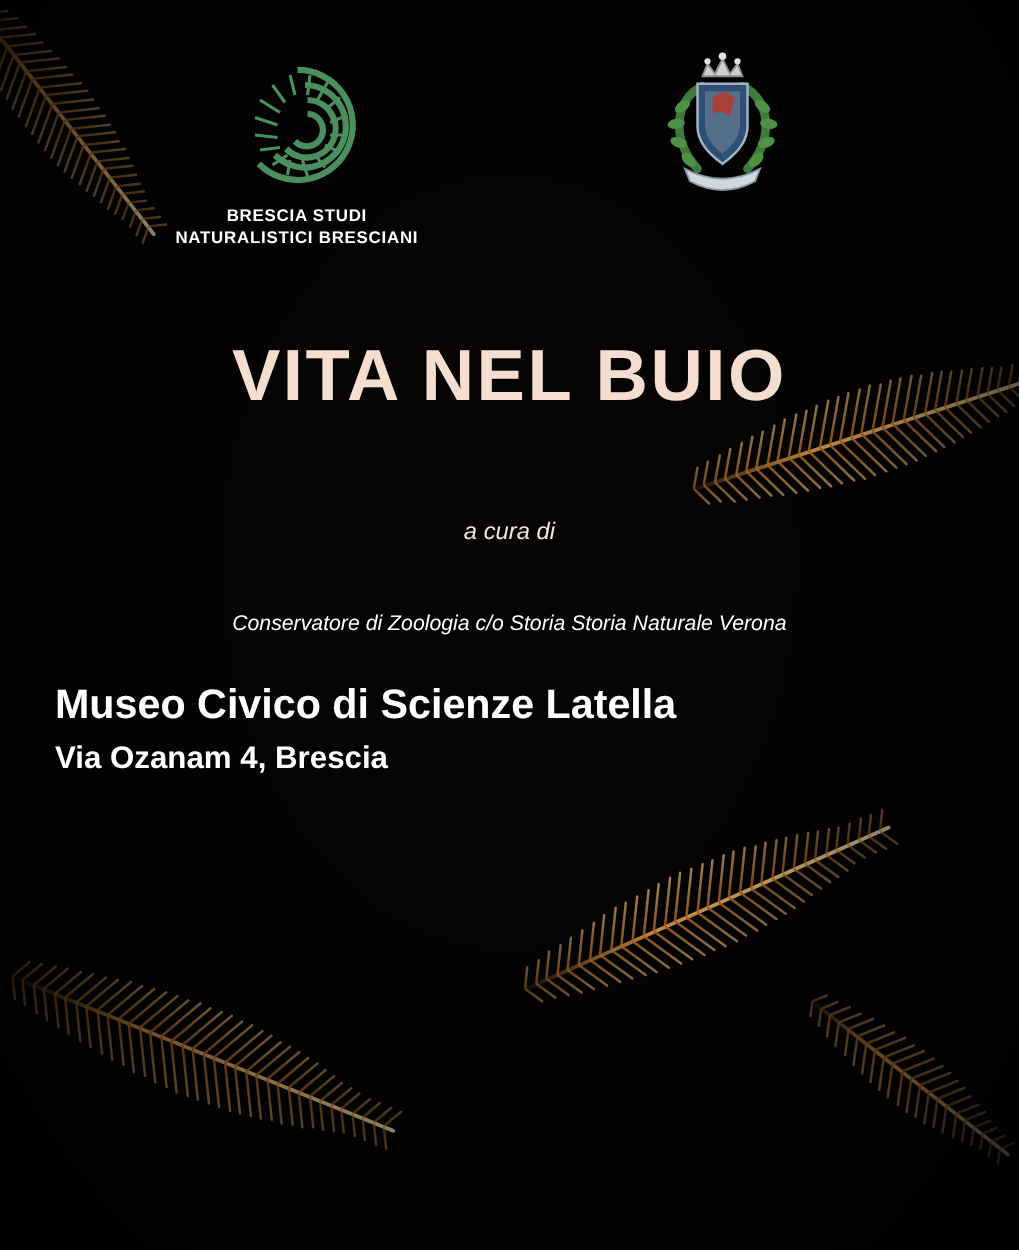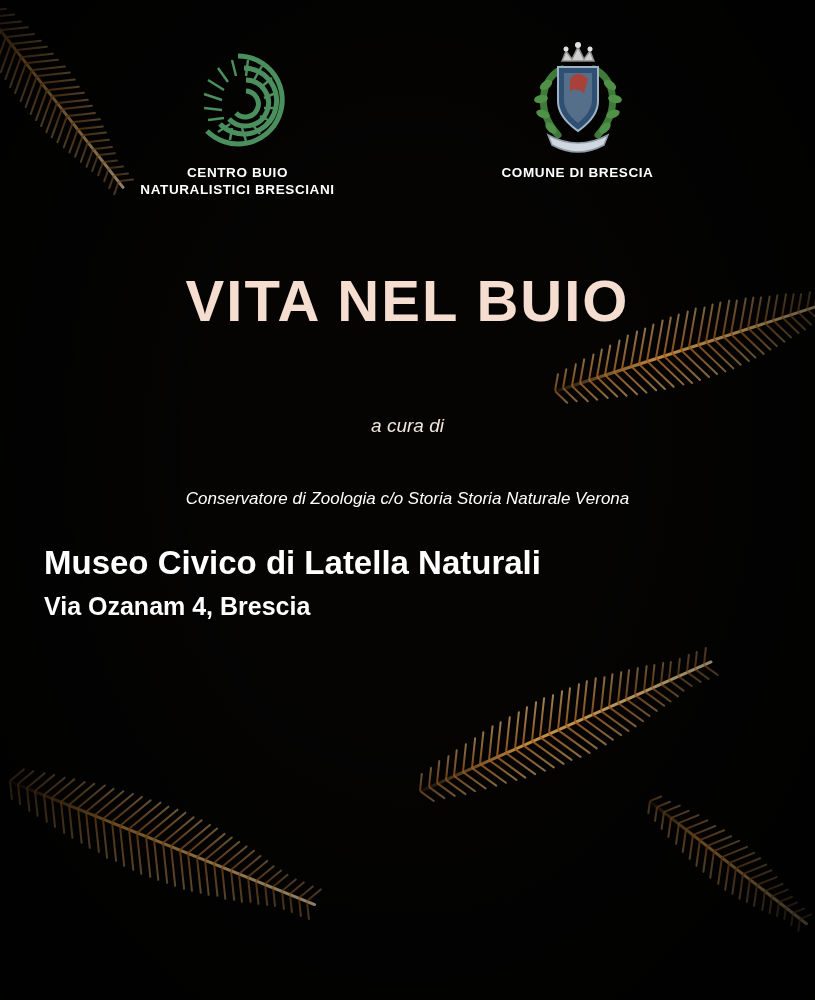--- a/index.html
+++ b/index.html
@@ -500,21 +500,21 @@
             <path d="M94 46 L80 52"></path>
             <path d="M94 62 L80 62"></path>
             <path d="M88 76 L76 70"></path>
             <path d="M76 88 L68 78"></path>
             <path d="M62 95 L58 82"></path>
             <path d="M46 94 L48 82"></path>
           </g>
         </svg>
       </div>
       <div class="logo-caption">
-        <div>CENTRO BUIO</div>
+        <div>BRESCIA STUDI</div>
         <div>NATURALISTICI BRESCIANI</div>
       </div>
     </div>
 
     <div class="logo-block">
       <div class="logo-mark">
         <svg width="120" height="122" viewBox="0 0 120 122" aria-hidden="true">
 
           <path d="M44 22 L48 12 L54 20 L60 8 L66 20 L72 12 L76 22 Z" fill="#cfcfcf" stroke="#8d8d8d" stroke-width="1.5"></path>
           <circle cx="48" cy="10" r="2.5" fill="#e2e2e2"></circle>
@@ -534,30 +534,27 @@
             <ellipse cx="87" cy="89" rx="7" ry="4" transform="rotate(-45 87 89)"></ellipse>
           </g>
 
           <path d="M40 28 L80 28 L80 62 C80 80 62 90 60 92 C58 90 40 80 40 62 Z" fill="#2f4f73" stroke="#9fb3c6" stroke-width="2"></path>
           <path d="M46 34 L74 34 L74 60 C74 74 62 82 60 84 C58 82 46 74 46 60 Z" fill="#7c8ea0" opacity="0.5"></path>
           <path d="M52 40 Q60 30 70 40 L66 54 Q59 48 52 52 Z" fill="#b63a2c" opacity="0.85"></path>
 
           <path d="M30 96 Q60 112 90 96 L86 106 Q60 120 34 106 Z" fill="#cfd8e0" stroke="#8e9aa5" stroke-width="1.5"></path>
         </svg>
       </div>
-      <div class="logo-caption">
-        <div>COMUNE DI BRESCIA</div>
-      </div>
     </div>
 
   </div>
 
   <div class="title-main">VITA NEL BUIO</div>
 
   <div class="curator-label">a cura di</div>
   <div class="curator-role">Conservatore di Zoologia c/o Storia Storia Naturale Verona</div>
 
   <div class="details">
-    <div class="detail-line venue-line">Museo Civico di Latella Naturali</div>
+    <div class="detail-line venue-line">Museo Civico di Scienze Latella</div>
     <div class="detail-line address-line">Via Ozanam 4, Brescia</div>
   </div>
 
 </div>
 
 </body></html>

